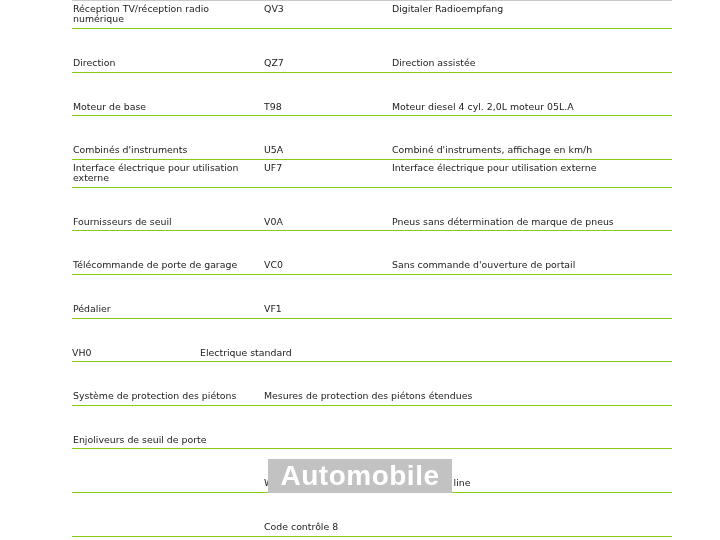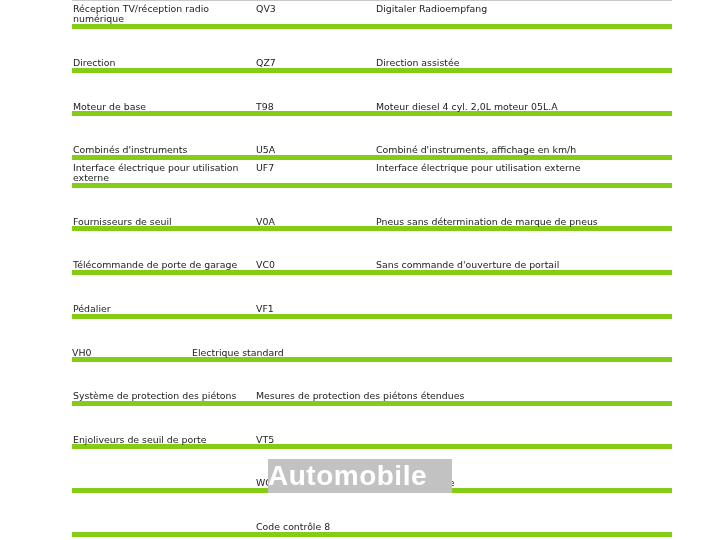--- a/index.html
+++ b/index.html
@@ -1,29 +1,29 @@
 <!DOCTYPE html>
 <html><head>
   <meta charset="utf-8">
   <style>
     html, body { margin: 0; padding: 0; background: #ffffff; }
     body { width: 720px; height: 540px; position: relative; overflow: hidden;
            font-family: "DejaVu Sans", sans-serif; color: #222; }
     .table { position: absolute; left: 72px; top: 0; width: 600px;
              border-top: 1px solid #c8c8c8; }
-    .row { display: flex; border-bottom: 5px solid #84cc16; font-size: 9.4px; line-height: 10px;
-           box-sizing: border-box; }
+    .row { display: flex; border-bottom: 1px solid #84cc16; font-size: 9.4px; line-height: 10px;
+           box-sizing: border-box; gap: 8px; }
     .c1 { width: 184px; padding: 3px 0 3px 1px; box-sizing: border-box; }
     .c2 { width: 120px; padding: 3px 0 3px 0; box-sizing: border-box; }
     .c3 { flex: 1; padding: 3px 0 3px 0; box-sizing: border-box; }
     .r-tall { height: 28px; }
     .r-std { height: 17.6px; margin-top: 26px; }
     .logo { position: absolute; left: 268px; top: 459px; width: 184px; height: 34px;
             background: #c2c2c2; color: #ffffff; font-family: "Liberation Sans", sans-serif;
-            font-weight: bold; font-size: 28px; line-height: 34px; 
+            font-weight: bold; font-size: 28px; line-height: 34px; text-align: center;
             letter-spacing: 0.5px; }
   </style>
 </head>
 <body>
 
 <div class="table">
   <div class="row r-tall">
     <div class="c1" style="width:150px;margin-right:34px;">Réception TV/réception radio numérique</div>
     <div class="c2">QV3</div>
     <div class="c3">Digitaler Radioempfang</div>
@@ -65,21 +65,20 @@
   <div class="row r-std">
     <div class="c2">VH0</div>
     <div class="c3">Electrique standard</div>
   </div>
   <div class="row r-std">
     <div class="c1">Système de protection des piétons</div>
     <div class="c3">Mesures de protection des piétons  étendues</div>
   </div>
   <div class="row r-std">
     <div class="c1">Enjoliveurs de seuil de porte</div>
-    <div class="c2">VT5</div>
   </div>
   <div class="row r-std">
     <div class="c1"></div>
     <div class="c2">WQS</div>
     <div class="c3">Pack Sport S line</div>
   </div>
   <div class="row r-std">
     <div class="c1"></div>
     <div class="c3">Code contrôle 8</div>
   </div>

